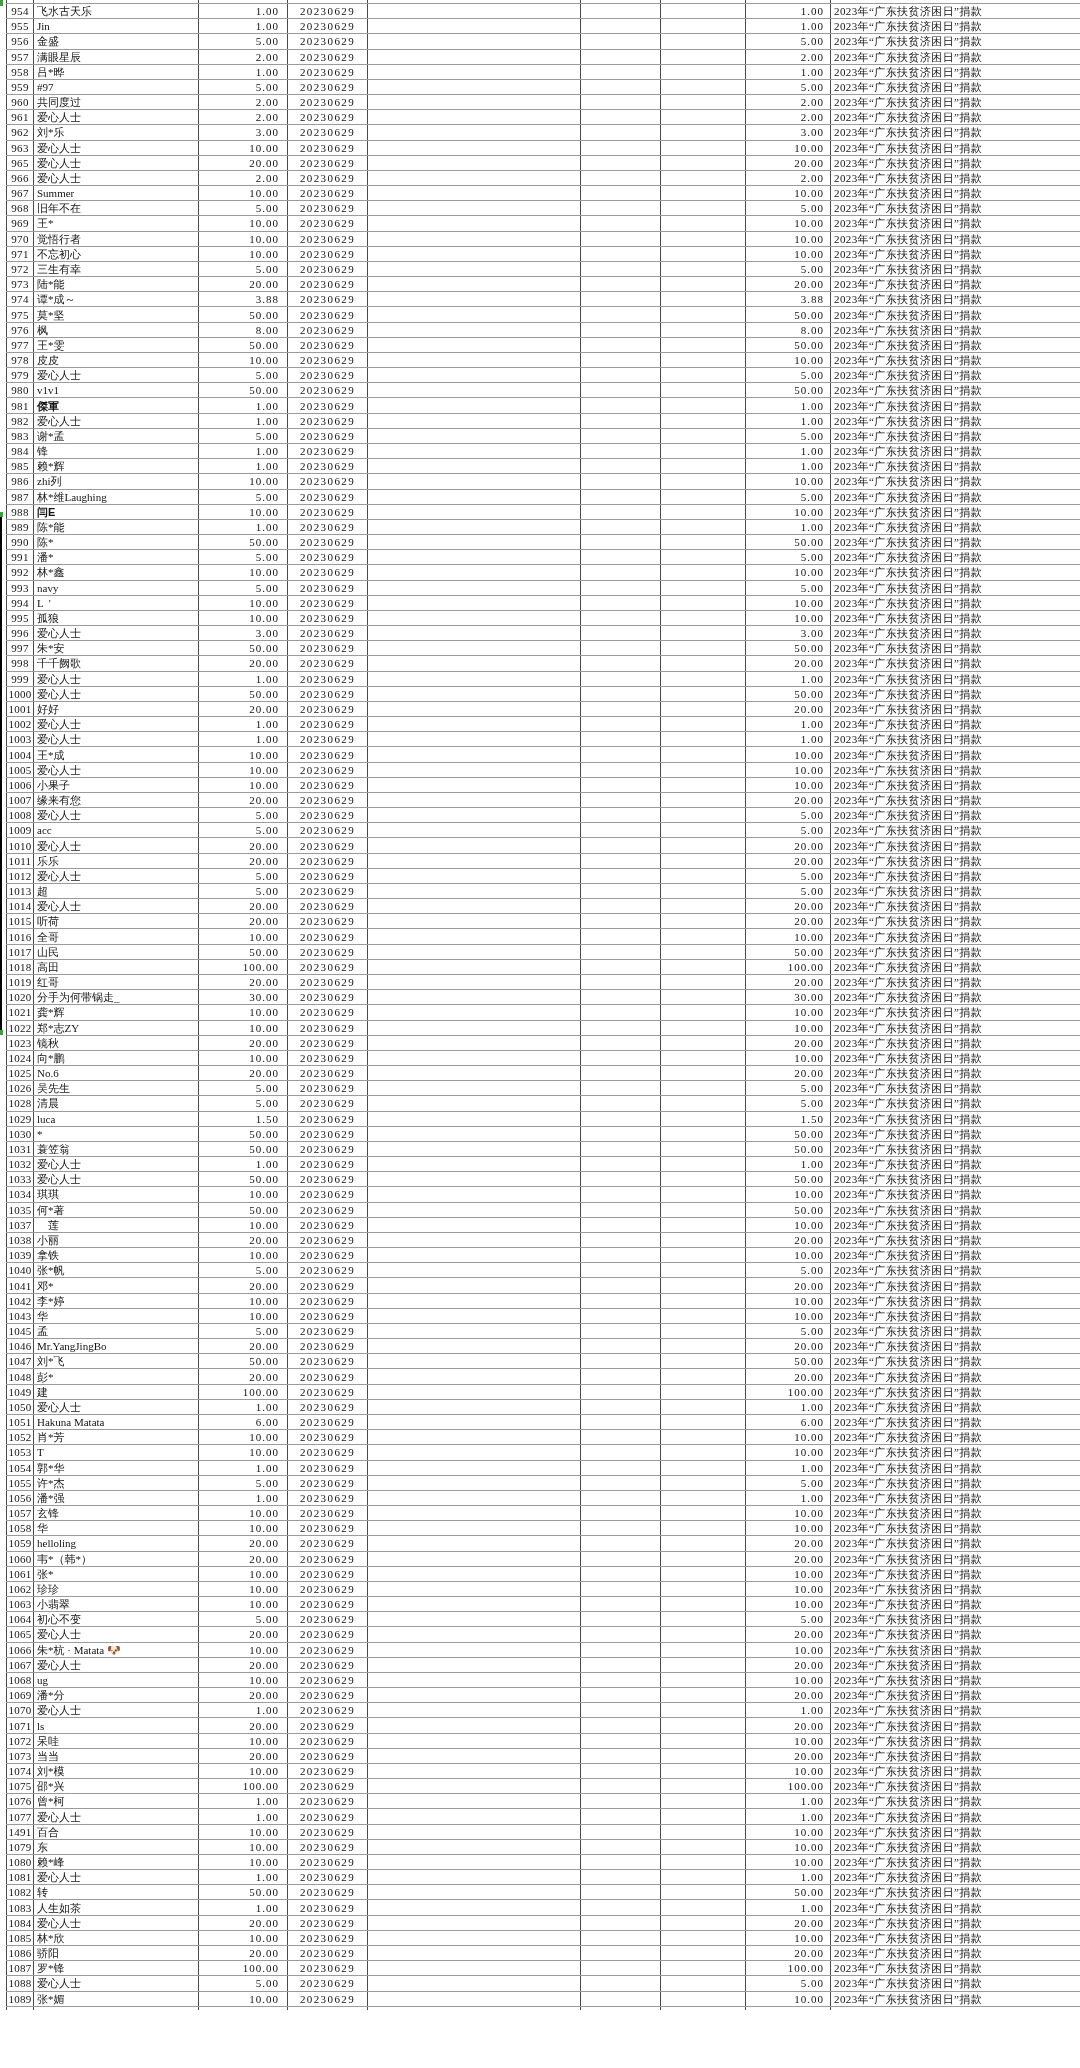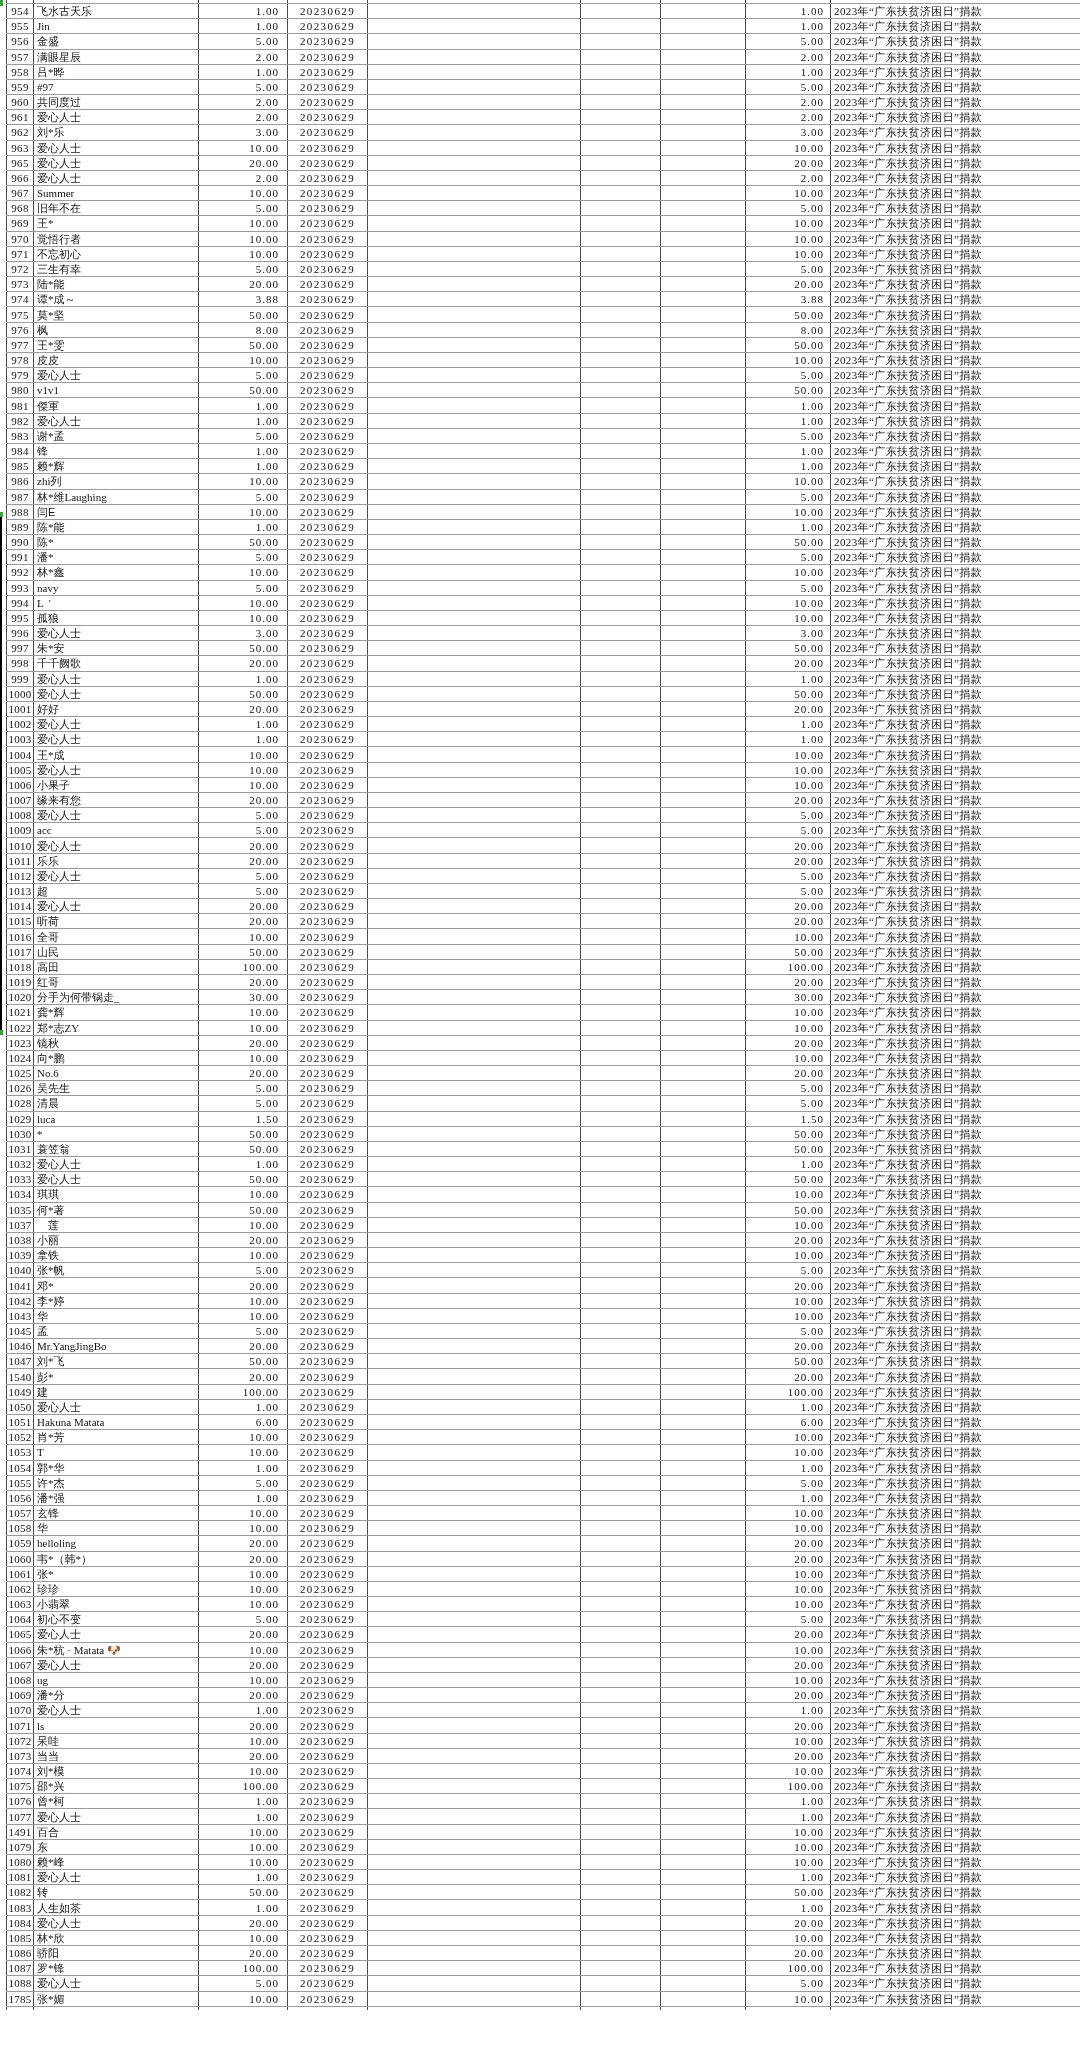--- a/index.html
+++ b/index.html
@@ -20,21 +20,21 @@
     overflow:hidden;white-space:pre;
   }
   tr.sliver td{height:3.5px;border-top:none;}
   tr.sliver-b td{height:4px;border-bottom:none;}
   td.c-num{text-align:center;padding:0 1px;letter-spacing:0.3px;}
   td.c-name{text-align:left;}
   td.c-amt{text-align:right;padding-right:8px;letter-spacing:1px;}
   td.c-date{text-align:center;letter-spacing:1.4px;}
   td.c-amt2{text-align:right;padding-right:6px;letter-spacing:1px;}
   td.c-purpose{text-align:left;letter-spacing:0.4px;}
-  td.bold-name{font-weight:normal;font-family:"Liberation Sans","DejaVu Sans",sans-serif;}
+  td.bold-name{font-weight:bold;font-family:"Liberation Sans","DejaVu Sans",sans-serif;}
   
   .pb-line{position:absolute;left:0;top:517px;width:2px;height:513px;background:#000000;}
   .pb-tick-top-corner{position:absolute;left:0;top:0;width:3px;height:6px;}
   .pb-tick-start{position:absolute;left:0;top:512px;width:3px;height:5px;}
   .pb-tick-end{position:absolute;left:0;top:1030px;width:3px;height:5px;}
 </style>
 </head>
 <body>
 
 <div class="pb-tick-top-corner" style="background: rgb(61, 161, 61);"></div>
@@ -1051,21 +1051,21 @@
           <td class="c-name">刘*飞</td>
           <td class="c-amt">50.00</td>
           <td class="c-date">20230629</td>
           <td class=""></td>
           <td class=""></td>
           <td class=""></td>
           <td class="c-amt2">50.00</td>
           <td class="c-purpose">2023年“广东扶贫济困日”捐款</td>
         </tr>
         <tr>
-          <td class="c-num">1540</td>
+          <td class="c-num">1048</td>
           <td class="c-name">彭*</td>
           <td class="c-amt">20.00</td>
           <td class="c-date">20230629</td>
           <td class=""></td>
           <td class=""></td>
           <td class=""></td>
           <td class="c-amt2">20.00</td>
           <td class="c-purpose">2023年“广东扶贫济困日”捐款</td>
         </tr>
         <tr>
@@ -1502,21 +1502,21 @@
           <td class="c-name">爱心人士</td>
           <td class="c-amt">5.00</td>
           <td class="c-date">20230629</td>
           <td class=""></td>
           <td class=""></td>
           <td class=""></td>
           <td class="c-amt2">5.00</td>
           <td class="c-purpose">2023年“广东扶贫济困日”捐款</td>
         </tr>
         <tr>
-          <td class="c-num">1785</td>
+          <td class="c-num">1089</td>
           <td class="c-name">张*媚</td>
           <td class="c-amt">10.00</td>
           <td class="c-date">20230629</td>
           <td class=""></td>
           <td class=""></td>
           <td class=""></td>
           <td class="c-amt2">10.00</td>
           <td class="c-purpose">2023年“广东扶贫济困日”捐款</td>
         </tr>
         <tr class="sliver-b">

